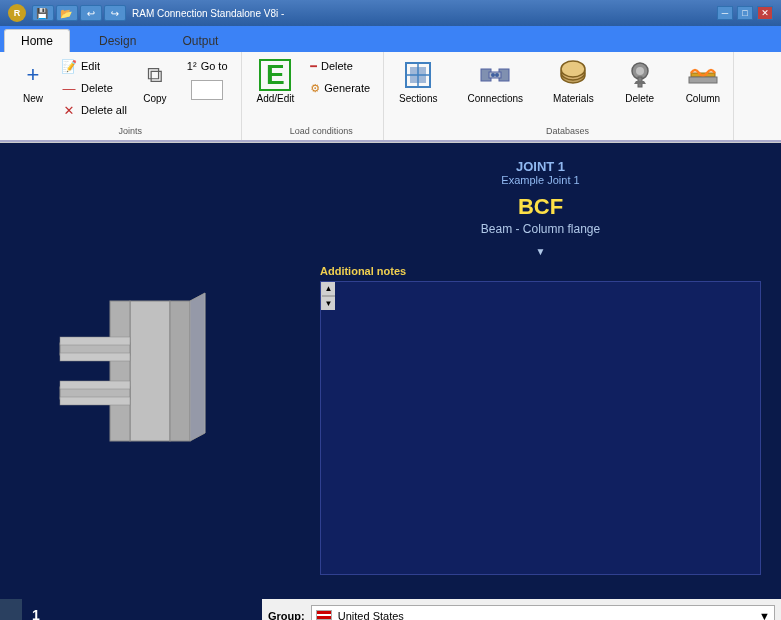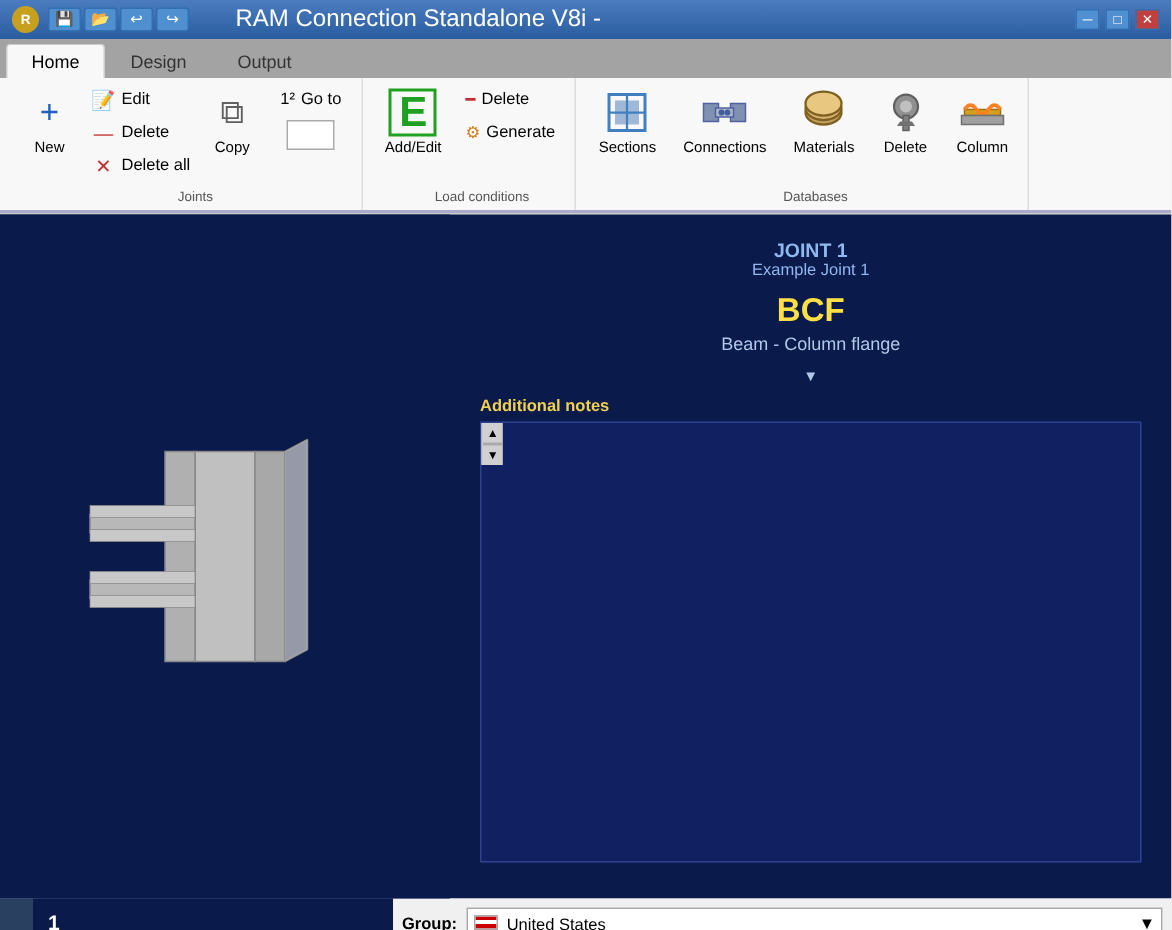--- a/index.html
+++ b/index.html
@@ -10,30 +10,30 @@
       background: linear-gradient(to bottom, #4a7cbf, #2a5ca0);
       height: 26px;
       display: flex;
       align-items: center;
       justify-content: space-between;
       padding: 0 8px;
       color: white;
     }
     .title-bar-left { display: flex; align-items: center; gap: 6px; }
     .title-bar-icon { width: 18px; height: 18px; background: #c8a020; border-radius: 50%; display: flex; align-items: center; justify-content: center; font-size: 9px; color: white; font-weight: bold; }
-    .title-bar-title { font-size: 16px; font-weight: normal; margin-left: 25px; }
+    .title-bar-title { font-size: 10px; font-weight: normal; }
     .title-bar-controls { display: flex; gap: 4px; }
     .title-btn { width: 16px; height: 14px; background: #5090d0; border: 1px solid #3070b0; color: white; font-size: 9px; display: flex; align-items: center; justify-content: center; cursor: pointer; }
     .title-btn.close { background: #c04040; }
     .toolbar-btns { display: flex; gap: 2px; }
     .toolbar-small-btn { width: 22px; height: 16px; background: #5090d0; border: 1px solid #3070b0; border-radius: 2px; color: white; font-size: 10px; display: flex; align-items: center; justify-content: center; }
 
     
     .ribbon { background: #f8f8f8; border-bottom: 1px solid #ccc; }
-    .ribbon-tabs { display: flex; background: #a3a3a3; height: 26px; align-items: flex-end; padding-left: 4px; }
+    .ribbon-tabs { display: flex; background: #3b82f6; height: 26px; align-items: flex-end; padding-left: 4px; gap: 12px; }
     .ribbon-tab { padding: 4px 16px; font-size: 12px; cursor: pointer; border: 1px solid transparent; border-bottom: none; border-radius: 3px 3px 0 0; }
     .ribbon-tab.active { background: #f8f8f8; border-color: #ccc; color: #000; }
     .ribbon-tab:not(.active) { color: #333; }
 
     .ribbon-content { background: #f8f8f8; display: flex; height: 90px; align-items: stretch; padding: 0 4px; gap: 2px; border-bottom: 2px solid #aac; }
     .ribbon-group { display: flex; flex-direction: column; align-items: center; border-right: 1px solid #ddd; padding: 4px 8px; min-width: 60px; }
     .ribbon-group-title { font-size: 9px; color: #555; margin-top: auto; padding-top: 4px; margin-left: 16px; }
     .ribbon-group-content { display: flex; align-items: flex-start; gap: 2px; flex: 1; }
 
     .ribbon-btn-large { display: flex; flex-direction: column; align-items: center; cursor: pointer; padding: 2px 4px; border: 1px solid transparent; border-radius: 3px; min-width: 38px; }
@@ -185,21 +185,21 @@
           <div class="ribbon-btn-small">
             <span style="color:#d08020;">⚙</span>
             <span>Generate</span>
           </div>
         </div>
       </div>
       <div class="ribbon-group-title">Load conditions</div>
     </div>
 
     <div class="ribbon-group" style="min-width:280px;">
-      <div class="ribbon-group-content" style="gap:8px;">
+      <div class="ribbon-group-content" style="gap:20px;">
         <div class="ribbon-btn-large">
           <div class="icon">
             <svg width="32" height="32" viewBox="0 0 32 32">
                 <rect x="4" y="4" width="24" height="24" fill="none" stroke="#4080c0" stroke-width="2"></rect>
                 <rect x="8" y="8" width="16" height="16" fill="#a0b8d8"></rect>
                 <line x1="4" y1="16" x2="28" y2="16" stroke="#4080c0" stroke-width="1.5"></line>
                 <line x1="16" y1="4" x2="16" y2="28" stroke="#4080c0" stroke-width="1.5"></line>
               </svg>
           </div>
           <div class="label">Sections</div>

